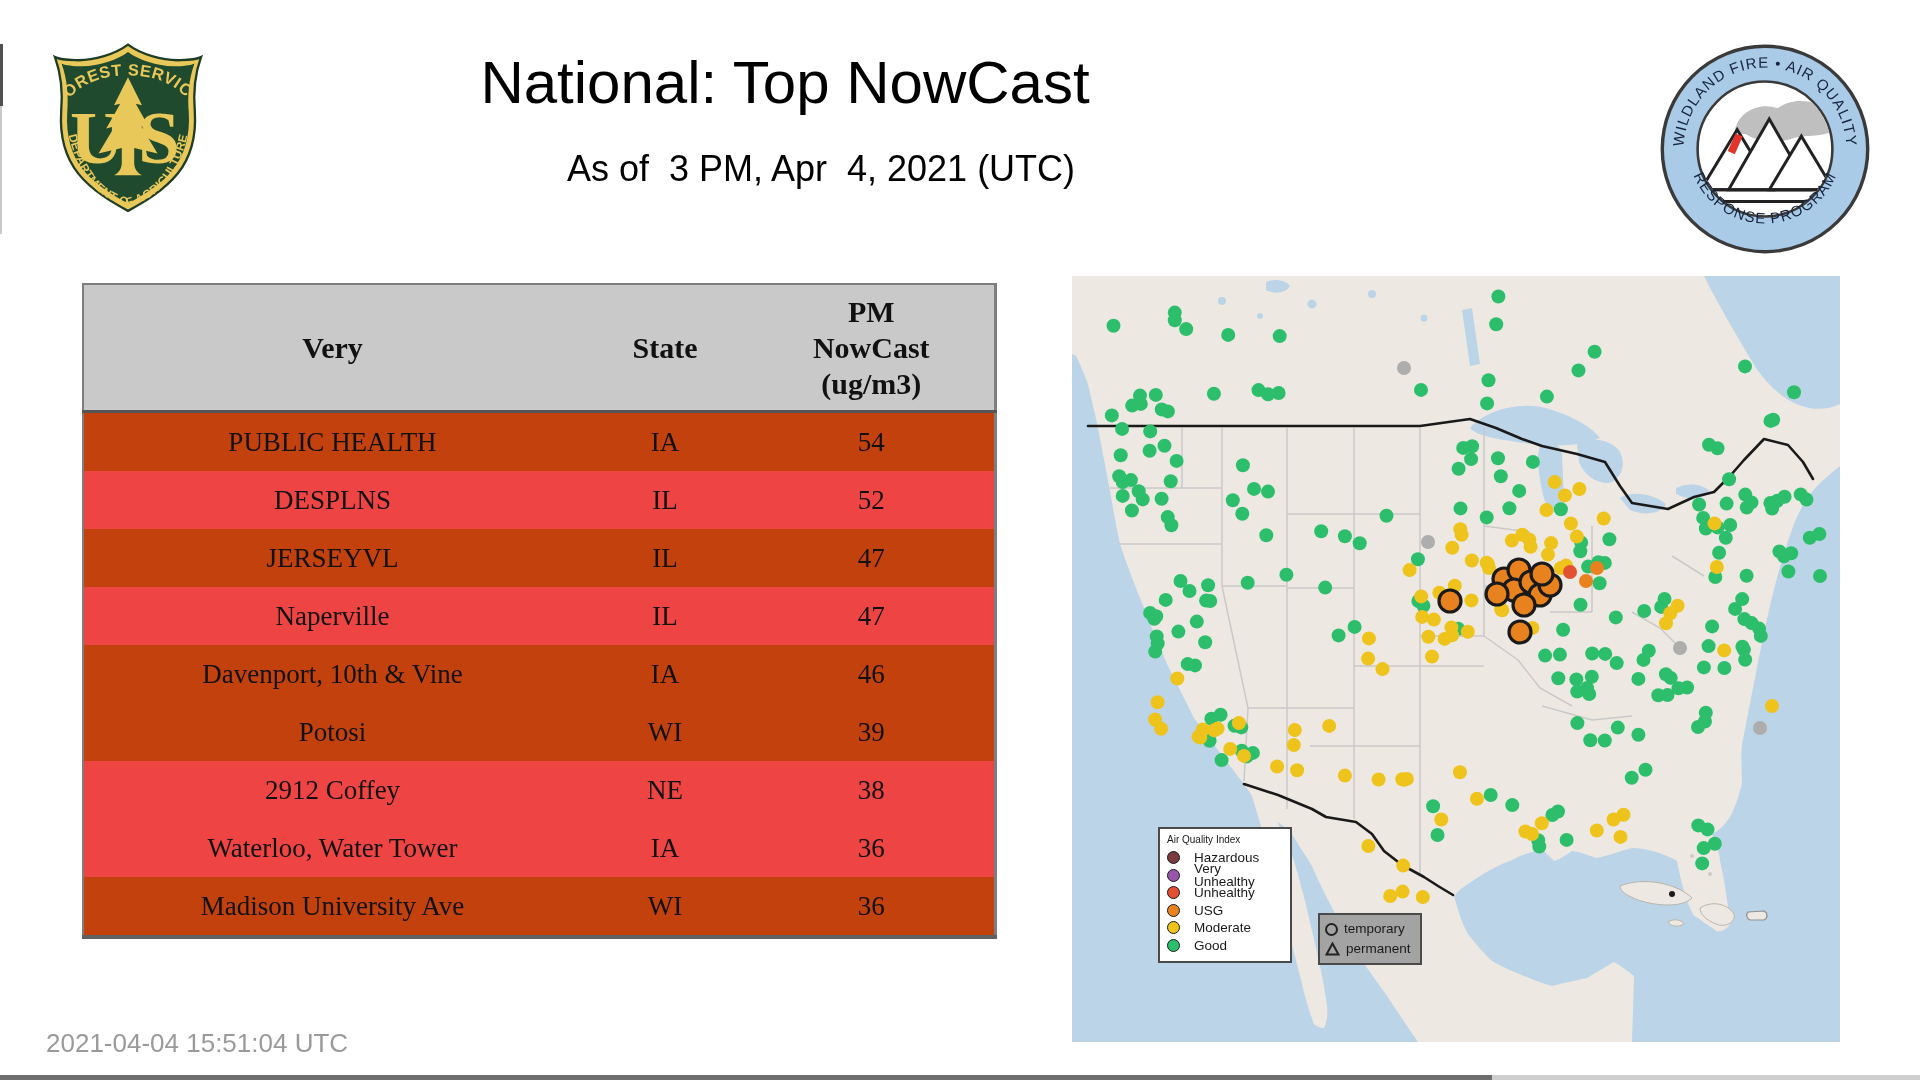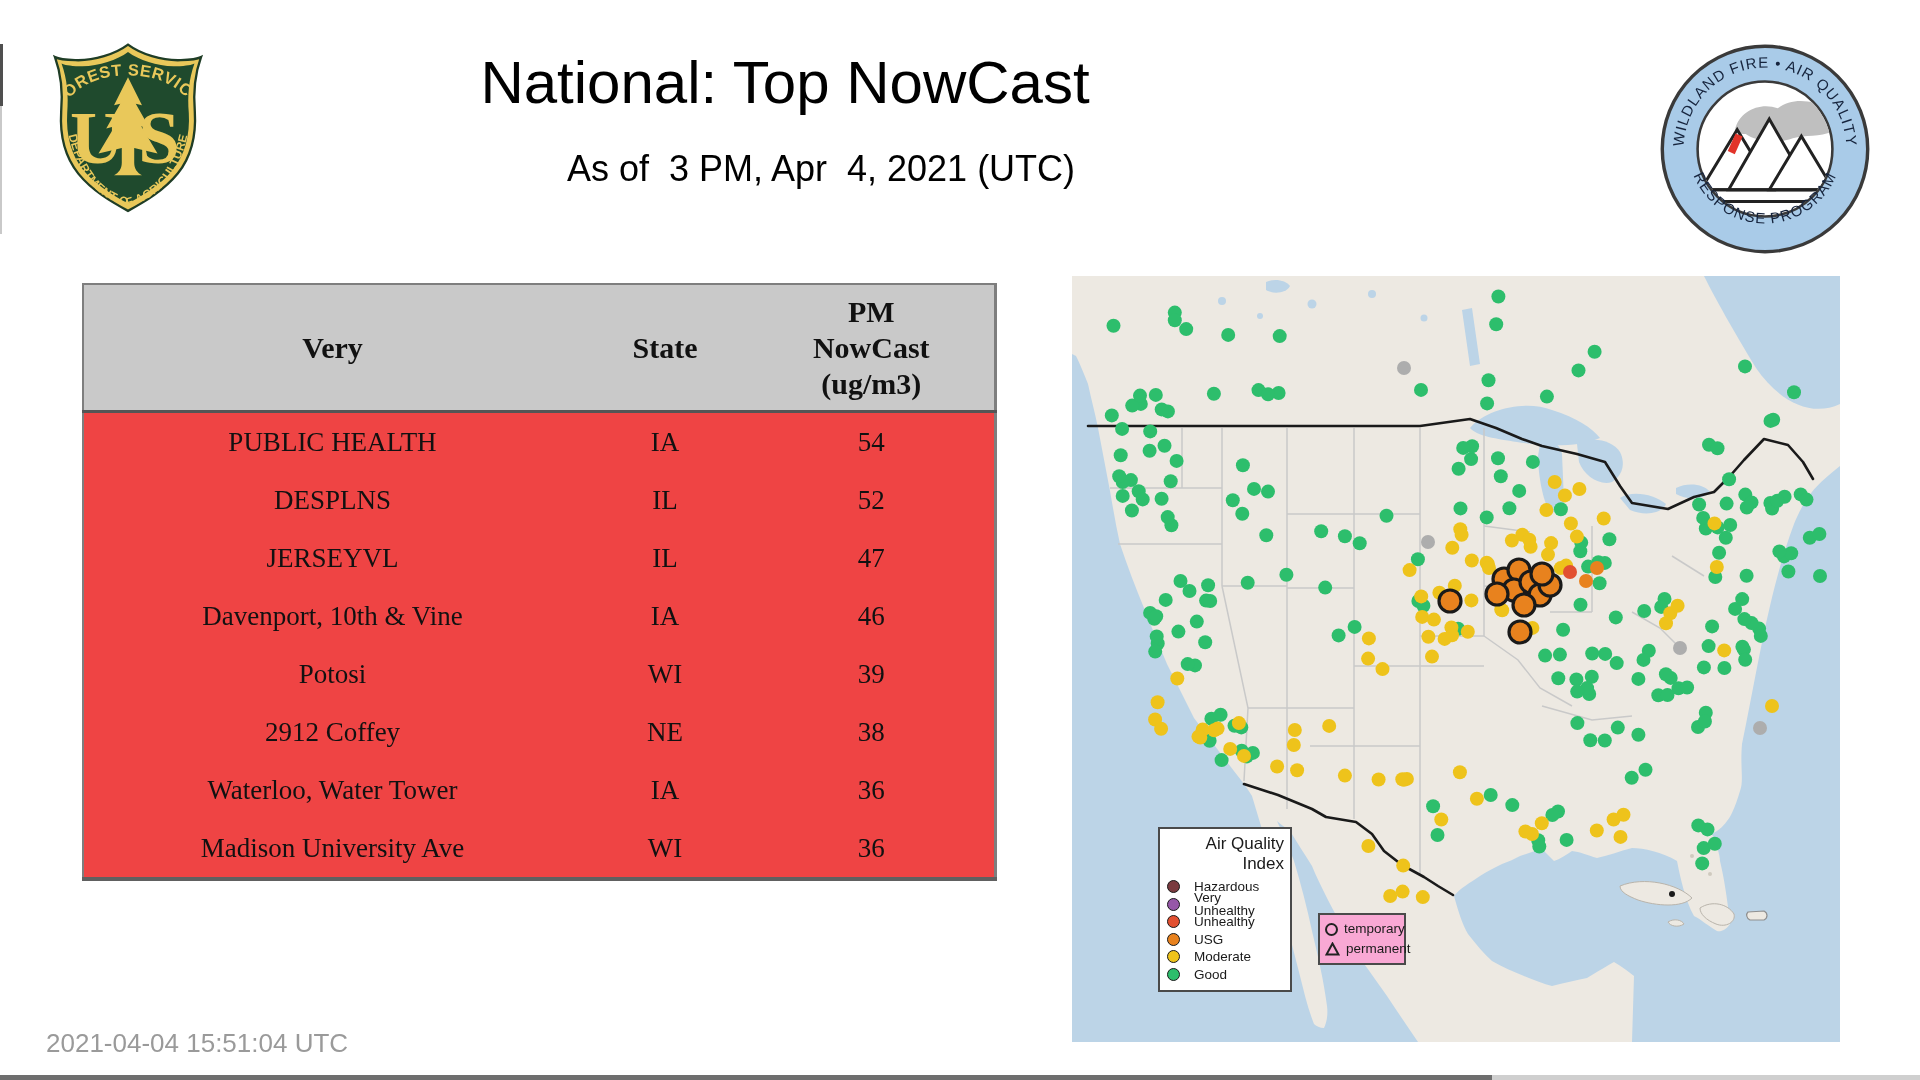--- a/index.html
+++ b/index.html
@@ -37,39 +37,39 @@
     border:2px solid #7e7e7e;border-right-width:3px;border-bottom:4px solid #606060;
   }
   .nowcast-table th{
     background:#c9c9c9;height:125px;font-size:30px;font-weight:bold;
     text-align:center;vertical-align:middle;padding:0;white-space:pre-line;line-height:1.2;
   }
   .nowcast-table thead tr{border-bottom:3px solid #555;}
   .nowcast-table td{
     height:58px;font-size:27px;text-align:center;vertical-align:middle;padding:0;background:#ef4444;
   }
-  .nowcast-table tr.odd td{background:#ef4444;text-align:center;}
+  .nowcast-table tr.odd td{background:#c2410c;text-align:center;}
 
   
   .map-wrap{position:absolute;left:1072px;top:276px;width:768px;height:766px;overflow:hidden;z-index:2;}
   .map-wrap svg.basemap{position:absolute;left:0;top:0;}
   .aqi-legend{
     position:absolute;left:86px;top:551px;width:134px;background:#ffffff;
     border:2px solid #4a4a4a;padding:5px 6px 7px 7px;box-sizing:border-box;
     font-family:"Liberation Sans",sans-serif;color:#1a1a1a;
   }
-  .aqi-legend .legend-title{font-size:17px;text-align:right;margin-bottom:4px;}
+  .aqi-legend .legend-title{font-size:10px;text-align:left;margin-bottom:4px;}
   .legend-row{display:flex;align-items:center;gap:14px;height:17.5px;}
   .legend-swatch{
     width:13px;height:13px;border-radius:50%;border:1.5px solid #1a1a1a;
     box-sizing:border-box;flex:0 0 13px;
   }
   .legend-label{font-size:13.5px;line-height:1;}
   .marker-legend{
-    position:absolute;left:246px;top:637px;width:88px;background:#f9a8d4;
+    position:absolute;left:246px;top:637px;width:104px;background:#a3a3a3;
     border:2px solid #4a4a4a;padding:4px 5px;box-sizing:border-box;
     font-family:"Liberation Sans",sans-serif;color:#1a1a1a;
   }
   .marker-row{display:flex;align-items:center;gap:6px;height:20px;}
   .marker-circle{
     width:13px;height:13px;border-radius:50%;border:2px solid #222;
     box-sizing:border-box;flex:0 0 13px;background:transparent;
   }
   .marker-tri{flex:0 0 15px;}
 </style>
@@ -152,20 +152,25 @@
         <td>IA</td>
         <td>54</td>
       </tr>
       <tr>
         <td>DESPLNS</td>
         <td>IL</td>
         <td>52</td>
       </tr>
       <tr class="odd">
         <td>JERSEYVL</td>
+        <td>IL</td>
+        <td>47</td>
+      </tr>
+      <tr>
+        <td>Naperville</td>
         <td>IL</td>
         <td>47</td>
       </tr>
       <tr class="odd">
         <td>Davenport, 10th &amp; Vine</td>
         <td>IA</td>
         <td>46</td>
       </tr>
       <tr class="odd">
         <td>Potosi</td>

